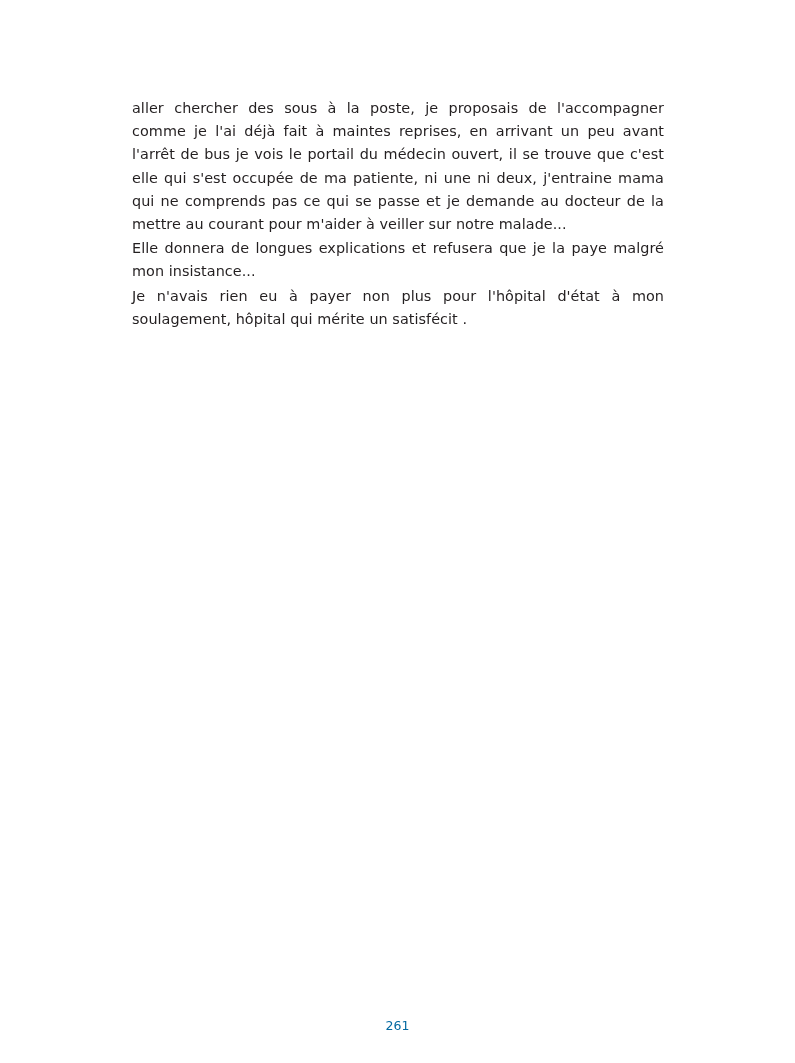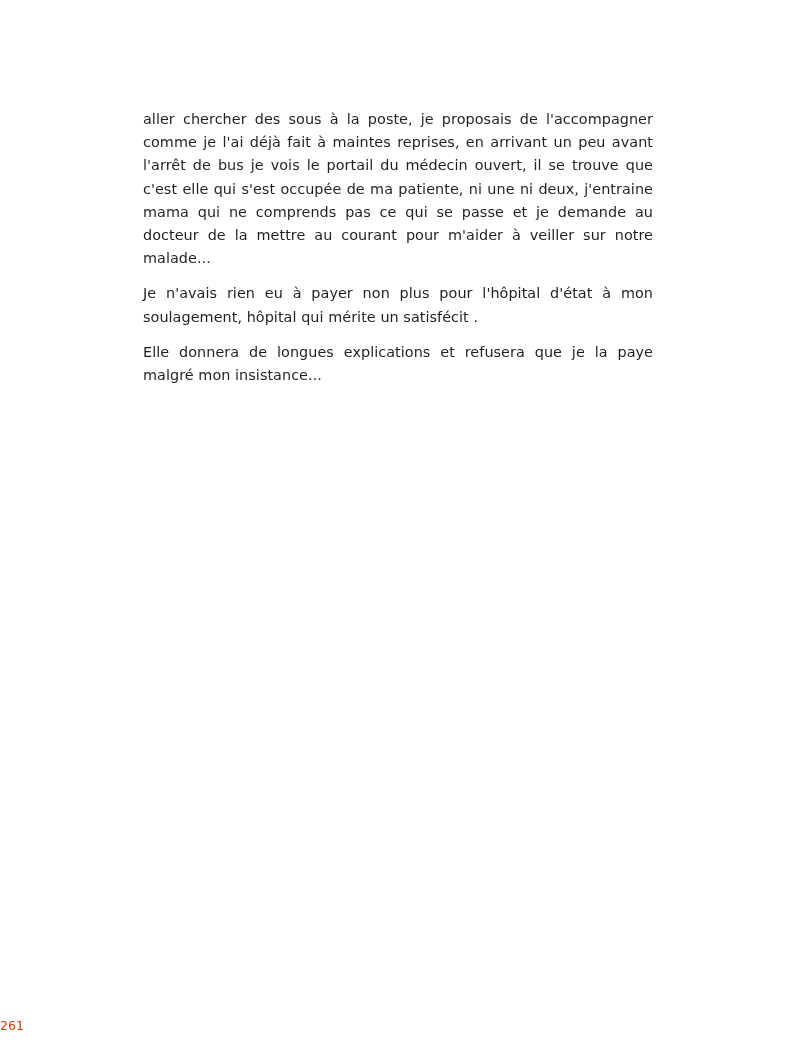--- a/index.html
+++ b/index.html
@@ -23,53 +23,53 @@
     height: 1063px;
     background: #ffffff;
   }
   .text-block {
     position: absolute;
     left: 131px;
     top: 96px;
     width: 534px;
   }
   .para {
-    margin: 12px;
+    margin: 1px;
     font-size: 14.4px;
     line-height: 23.2px;
     text-align: justify;
     text-justify: inter-word;
     color: #231f20;
     letter-spacing: 0.05px;
   }
   .para::after {
     content: "";
     display: inline-block;
     width: 100%;
   }
   .para.no-stretch::after {
     content: none;
   }
   .page-number {
     position: absolute;
     left: 0;
     top: 1018px;
     width: 795px;
-    text-align: left;
+    text-align: center;
     font-size: 12.5px;
-    color: #c2410c;
+    color: #0369a1;
     font-family: "DejaVu Sans", sans-serif;
   }
 </style>
 </head>
 <body>
 
 <div class="page">
 
   <div class="text-block">
     <p class="para no-stretch">aller chercher des sous à la poste, je proposais de l'accompagner comme je l'ai déjà fait à maintes reprises, en arrivant un peu avant l'arrêt de bus je vois le portail du médecin ouvert, il se trouve que c'est elle qui s'est occupée de ma patiente, ni une ni deux, j'entraine mama qui ne comprends pas ce qui se passe et je demande au docteur de la mettre au courant pour m'aider à veiller sur notre malade...</p>
+    <p class="para no-stretch">Elle donnera de longues explications et refusera que je la paye malgré mon insistance...</p>
     <p class="para no-stretch">Je n'avais rien eu à payer non plus pour l'hôpital d'état à mon soulagement, hôpital qui mérite un satisfécit .</p>
-    <p class="para no-stretch">Elle donnera de longues explications et refusera que je la paye malgré mon insistance...</p>
   </div>
 
   <div class="page-number">261</div>
 
 </div>
 
 </body></html>

